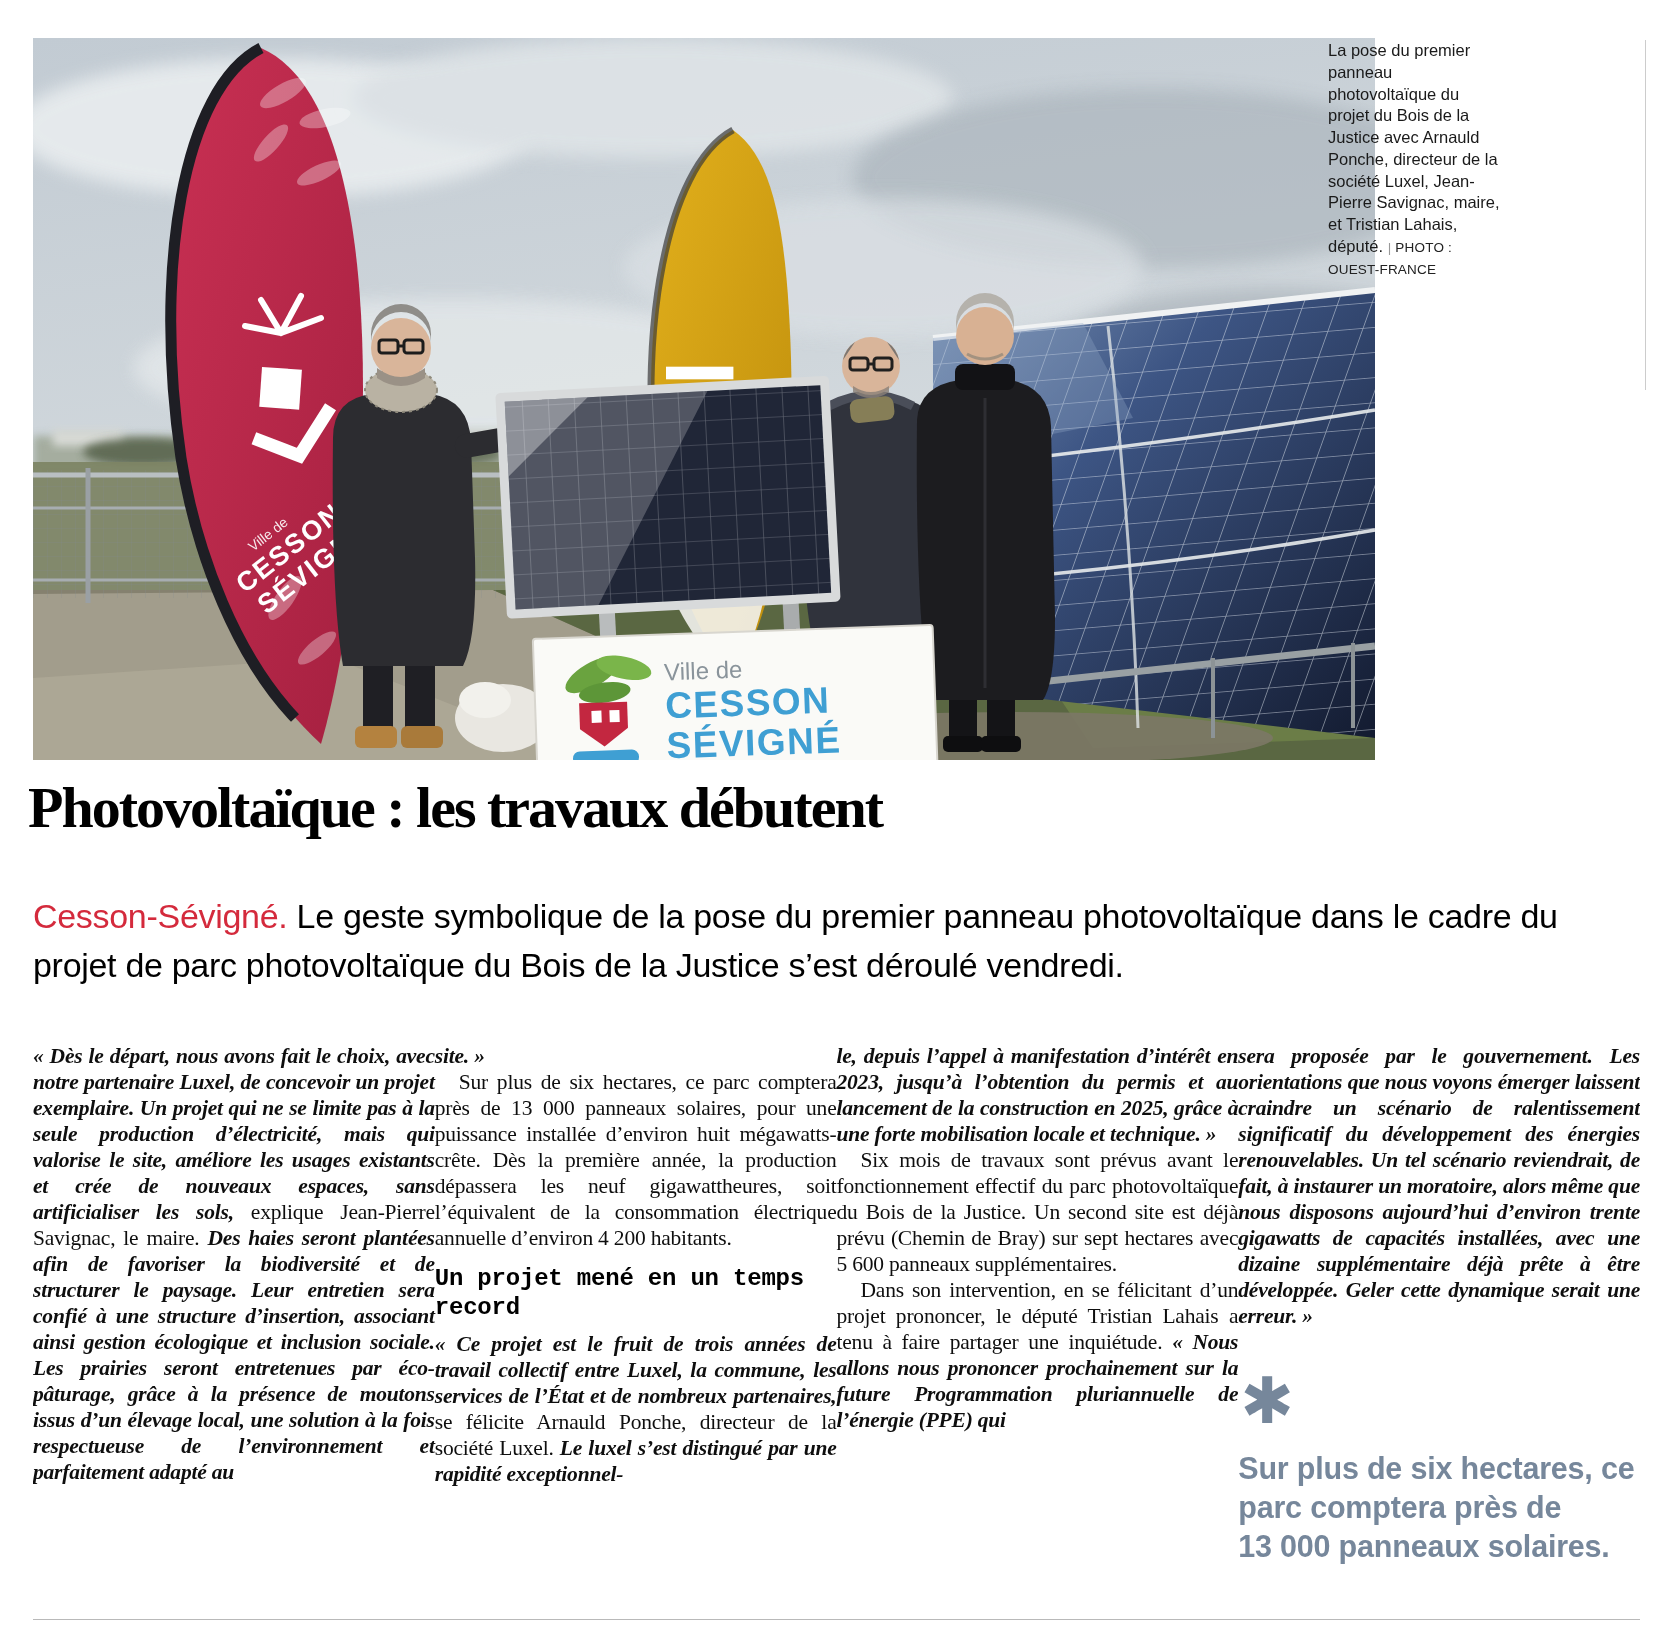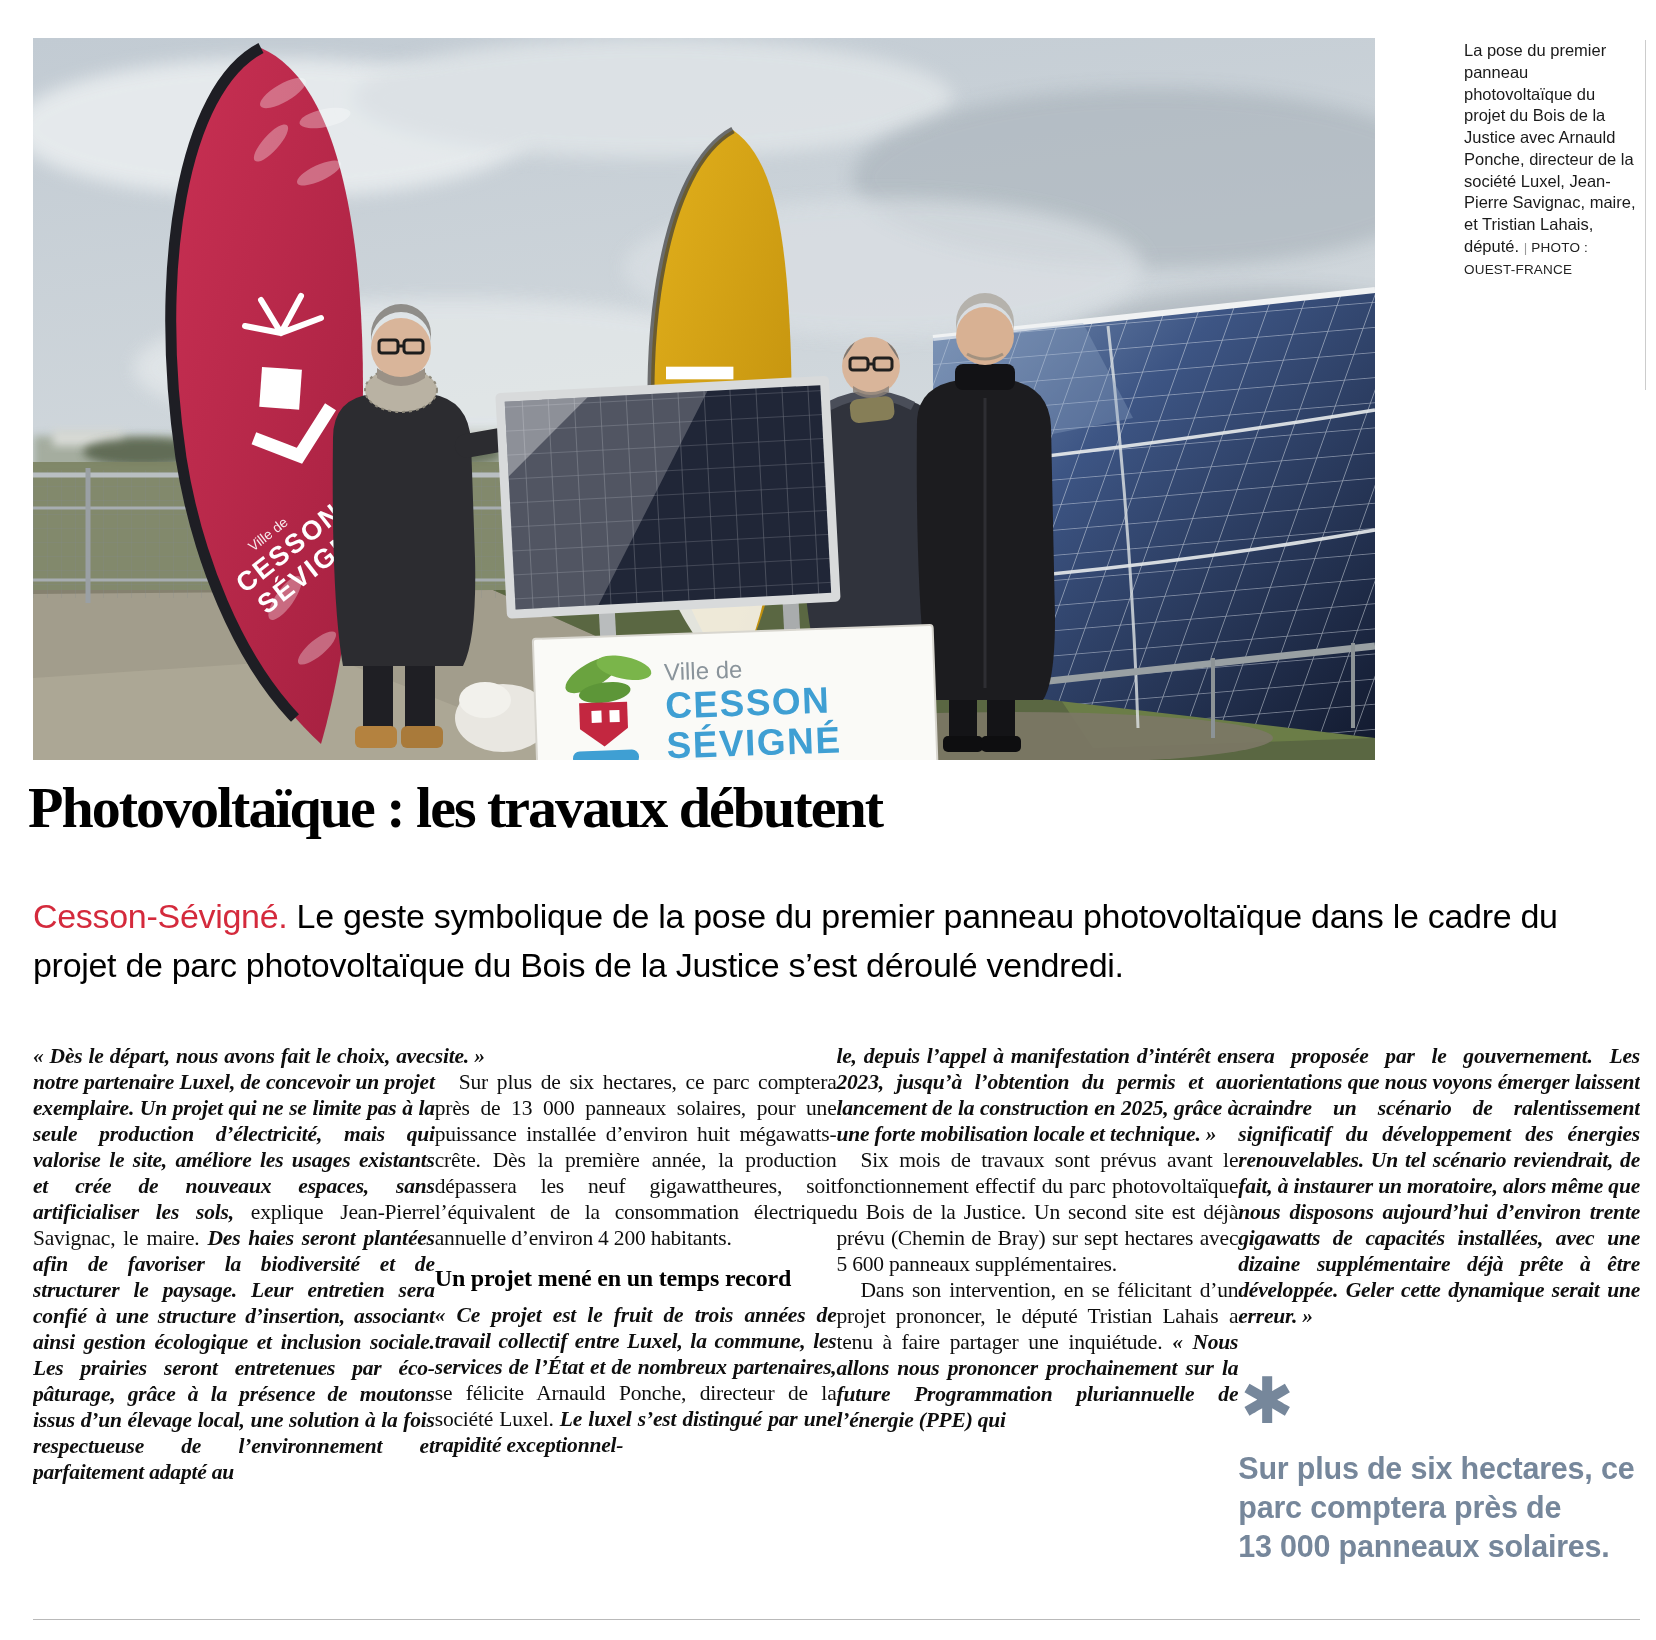--- a/index.html
+++ b/index.html
@@ -3,38 +3,38 @@
 <meta charset="utf-8">
 <style>
   html,body{margin:0;padding:0;background:#ffffff;}
   .page{position:relative;width:1656px;height:1640px;background:#fff;font-family:"Liberation Sans",sans-serif;color:#111;overflow:hidden;}
 
   
   .photo-wrap{position:absolute;left:33px;top:38px;width:1342px;height:722px;overflow:hidden;background:#c9d1d8;}
   .photo-wrap svg{display:block;}
 
   
-  .caption{position:absolute;left:1464px;top:40px;width:176px;font-size:16.5px;line-height:1.32;color:#1a1a1a;text-align:left;hyphens:auto;-webkit-hyphens:auto;}
+  .caption{position:absolute;left:1328px;top:40px;width:176px;font-size:16.5px;line-height:1.32;color:#1a1a1a;text-align:left;hyphens:auto;-webkit-hyphens:auto;}
   .caption .credit{font-size:13.5px;color:#222;letter-spacing:.2px;}
   .caption .credit-bar{color:#999;}
   .right-rule{position:absolute;left:1645px;top:40px;width:1px;height:350px;background:#cccccc;}
 
   
   h1.headline{position:absolute;left:28px;top:778px;width:1610px;margin:0;font-family:"Liberation Serif",serif;font-weight:bold;font-size:58px;line-height:1.02;letter-spacing:-2px;color:#000;}
   .lead{position:absolute;left:33px;top:892px;width:1585px;margin:0;font-size:34px;line-height:1.43;letter-spacing:-0.3px;color:#000;}
   .lead .loc{font-weight:normal;color:#d42a3c;}
 
   
   .cols{position:absolute;left:33px;top:1043px;width:1607px;height:574px;display:grid;grid-template-columns:repeat(4,1fr);overflow:hidden;}
   .col{font-family:"Liberation Serif",serif;font-size:21.5px;line-height:26px;text-align:justify;hyphens:auto;-webkit-hyphens:auto;color:#0e0e0e;letter-spacing:-0.2px;}
   .col p.bodyp{margin:0;}
   .col p.indent{text-indent:24px;}
   .q{font-weight:bold;font-style:italic;}
   .n{font-weight:normal;font-style:normal;}
-  .subhead{font-family:Liberation Serif, serif;font-weight:bold;font-style:normal;font-size:24px;line-height:29px;margin:13px 0 9px 0;text-align:left;color:#000;}
+  .subhead{font-family:Liberation Mono, monospace;font-weight:bold;font-style:normal;font-size:24px;line-height:29px;margin:13px 0 9px 0;text-align:left;color:#000;}
   .highlight{margin-top:40px;color:#76879B;font-family:"Liberation Sans",sans-serif;text-align:left;}
   .highlight .ast{font-family:"DejaVu Sans",sans-serif;font-size:64px;line-height:64px;margin:0 0 16px 2px;}
   .highlight .htext{font-weight:bold;font-size:30.5px;line-height:39px;letter-spacing:-0.2px;}
 
   .bottom-rule{position:absolute;left:33px;top:1619px;width:1607px;height:1px;background:#b9b9b9;}
 </style>
 </head>
 <body>
 
 <div class="page">

